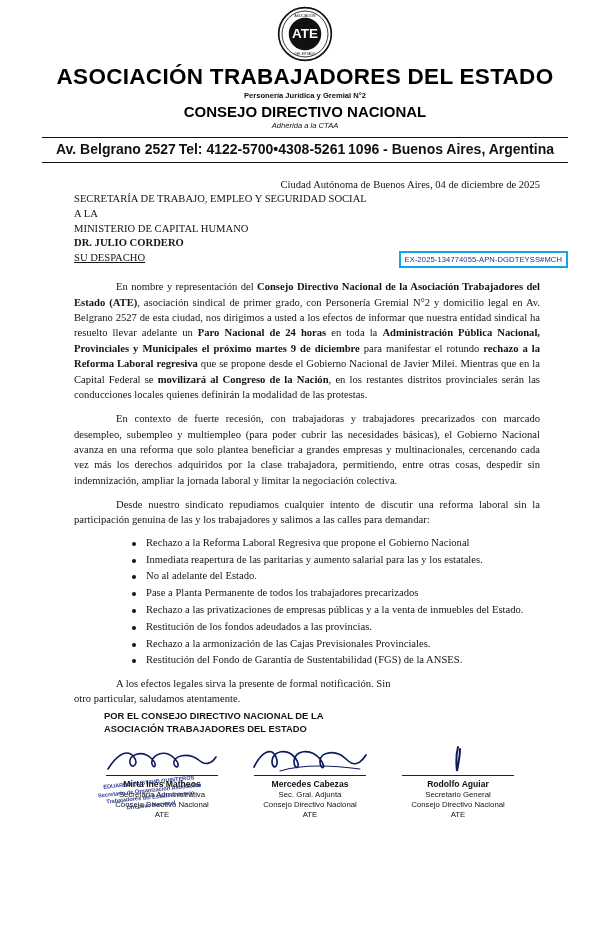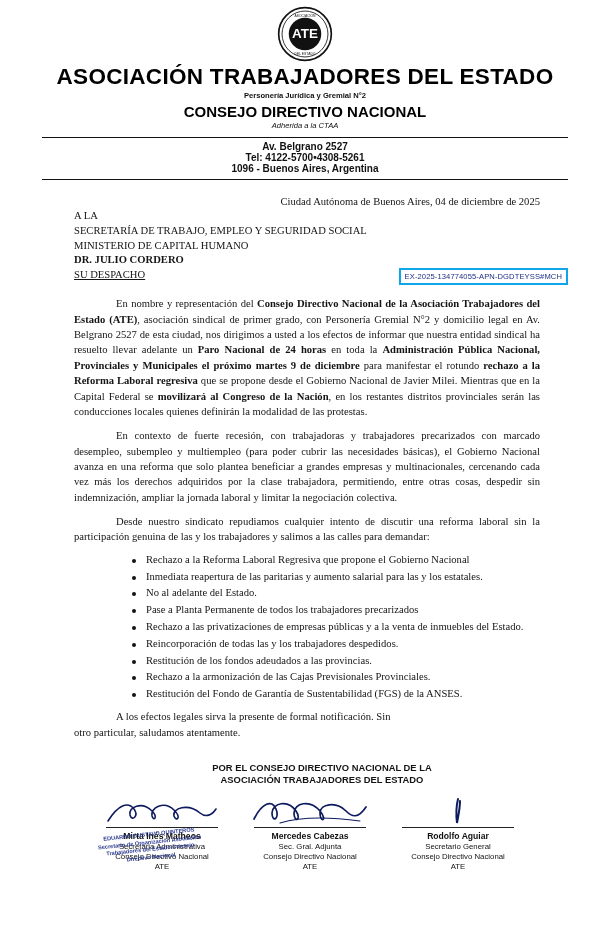--- a/index.html
+++ b/index.html
@@ -73,25 +73,24 @@
   }
   .rule.thin {
     margin-top: 3px;
     border-top: 0.9px solid #111;
   }
   .addr-row {
     display: flex;
     justify-content: space-between;
     align-items: center;
     font-family: "Liberation Sans", sans-serif;
-    font-size: 10px;
+    font-size: 14px;
     font-weight: bold;
     padding: 3px 22px 2px 22px;
     color: #111;
-    flex-direction: column;
   }
 
   
   .content {
     padding: 0 36px 0 40px;
     font-size: 10.6px;
     line-height: 1.45;
     text-align: justify;
   }
   .dateline {
@@ -154,26 +153,26 @@
   .closing {
     margin: 4px 0 0 0;
     text-indent: 42px;
   }
   .closing2 {
     margin: 0;
   }
 
   
   .sign-head {
-    text-align: center;
+    text-align: left;
     font-family: "Liberation Sans", sans-serif;
     font-weight: bold;
     font-size: 9.4px;
     line-height: 1.3;
-    margin-top: 22px;
+    margin-top: 4px;
     padding-left: 30px;
   }
   .sign-area {
     position: relative;
     margin-top: 6px;
     height: 120px;
   }
   .sig-row {
     display: flex;
     justify-content: space-between;
@@ -247,22 +246,22 @@
     <span>Tel: 4122-5700•4308-5261</span>
     <span>1096 - Buenos Aires, Argentina</span>
   </div>
   <hr class="rule thin">
 
   <div class="content">
 
     <div class="dateline">Ciudad Autónoma de Buenos Aires, 04 de diciembre de 2025</div>
 
     <div class="addressee">
+      <div>SECRETARÍA DE TRABAJO, EMPLEO Y SEGURIDAD SOCIAL</div>
       <div>A LA</div>
-      <div>SECRETARÍA DE TRABAJO, EMPLEO Y SEGURIDAD SOCIAL</div>
       <div>MINISTERIO DE CAPITAL HUMANO</div>
       <div class="bold">DR. JULIO CORDERO</div>
       <div class="under">SU DESPACHO</div>
     </div>
 
     <div class="stamp-row">
       <div class="ex-stamp">EX-2025-134774055-APN-DGDTEYSS#MCH</div>
     </div>
 
     <p class="para" style="margin-top:14px;"><span>En nombre y representación del </span><span class="b">Consejo Directivo Nacional de la Asociación Trabajadores del Estado (ATE)</span><span>, asociación sindical de primer grado, con Personería Gremial N°2 y domicilio legal en Av. Belgrano 2527 de esta ciudad, nos dirigimos a usted a los efectos de informar que nuestra entidad sindical ha resuelto llevar adelante un </span><span class="b">Paro Nacional de 24 horas</span><span> en toda la </span><span class="b">Administración Pública Nacional, Provinciales y Municipales</span><span> </span><span class="b">el próximo martes 9 de diciembre</span><span> para manifestar el rotundo </span><span class="b">rechazo a la Reforma Laboral regresiva</span><span> que se propone desde el Gobierno Nacional de Javier Milei. Mientras que en la Capital Federal se </span><span class="b">movilizará al Congreso de la Nación</span><span>, en los restantes distritos provinciales serán las conducciones locales quienes definirán la modalidad de las protestas.</span></p>
@@ -270,21 +269,20 @@
     <p class="para">En contexto de fuerte recesión, con trabajadoras y trabajadores precarizados con marcado desempleo, subempleo y multiempleo (para poder cubrir las necesidades básicas), el Gobierno Nacional avanza en una reforma que solo plantea beneficiar a grandes empresas y multinacionales, cercenando cada vez más los derechos adquiridos por la clase trabajadora, permitiendo, entre otras cosas, despedir sin indemnización, ampliar la jornada laboral y limitar la negociación colectiva.</p>
 
     <p class="para tight">Desde nuestro sindicato repudiamos cualquier intento de discutir una reforma laboral sin la participación genuina de las y los trabajadores y salimos a las calles para demandar:</p>
 
     <ul class="demands">
       <li>Rechazo a la Reforma Laboral Regresiva que propone el Gobierno Nacional</li>
       <li>Inmediata reapertura de las paritarias y aumento salarial para las y los estatales.</li>
       <li>No al adelante del Estado.</li>
       <li>Pase a Planta Permanente de todos los trabajadores precarizados</li>
       <li>Rechazo a las privatizaciones de empresas públicas y a la venta de inmuebles del Estado.</li>
-      <li>Reincorporación de todas las y los trabajadores despedidos.</li>
       <li>Restitución de los fondos adeudados a las provincias.</li>
       <li>Rechazo a la armonización de las Cajas Previsionales Provinciales.</li>
       <li>Restitución del Fondo de Garantía de Sustentabilidad (FGS) de la ANSES.</li>
     </ul>
 
     <p class="closing">A los efectos legales sirva la presente de formal notificación. Sin</p>
     <p class="closing2">otro particular, saludamos atentamente.</p>
 
     <div class="sign-head">
       <div>POR EL CONSEJO DIRECTIVO NACIONAL DE LA</div>

